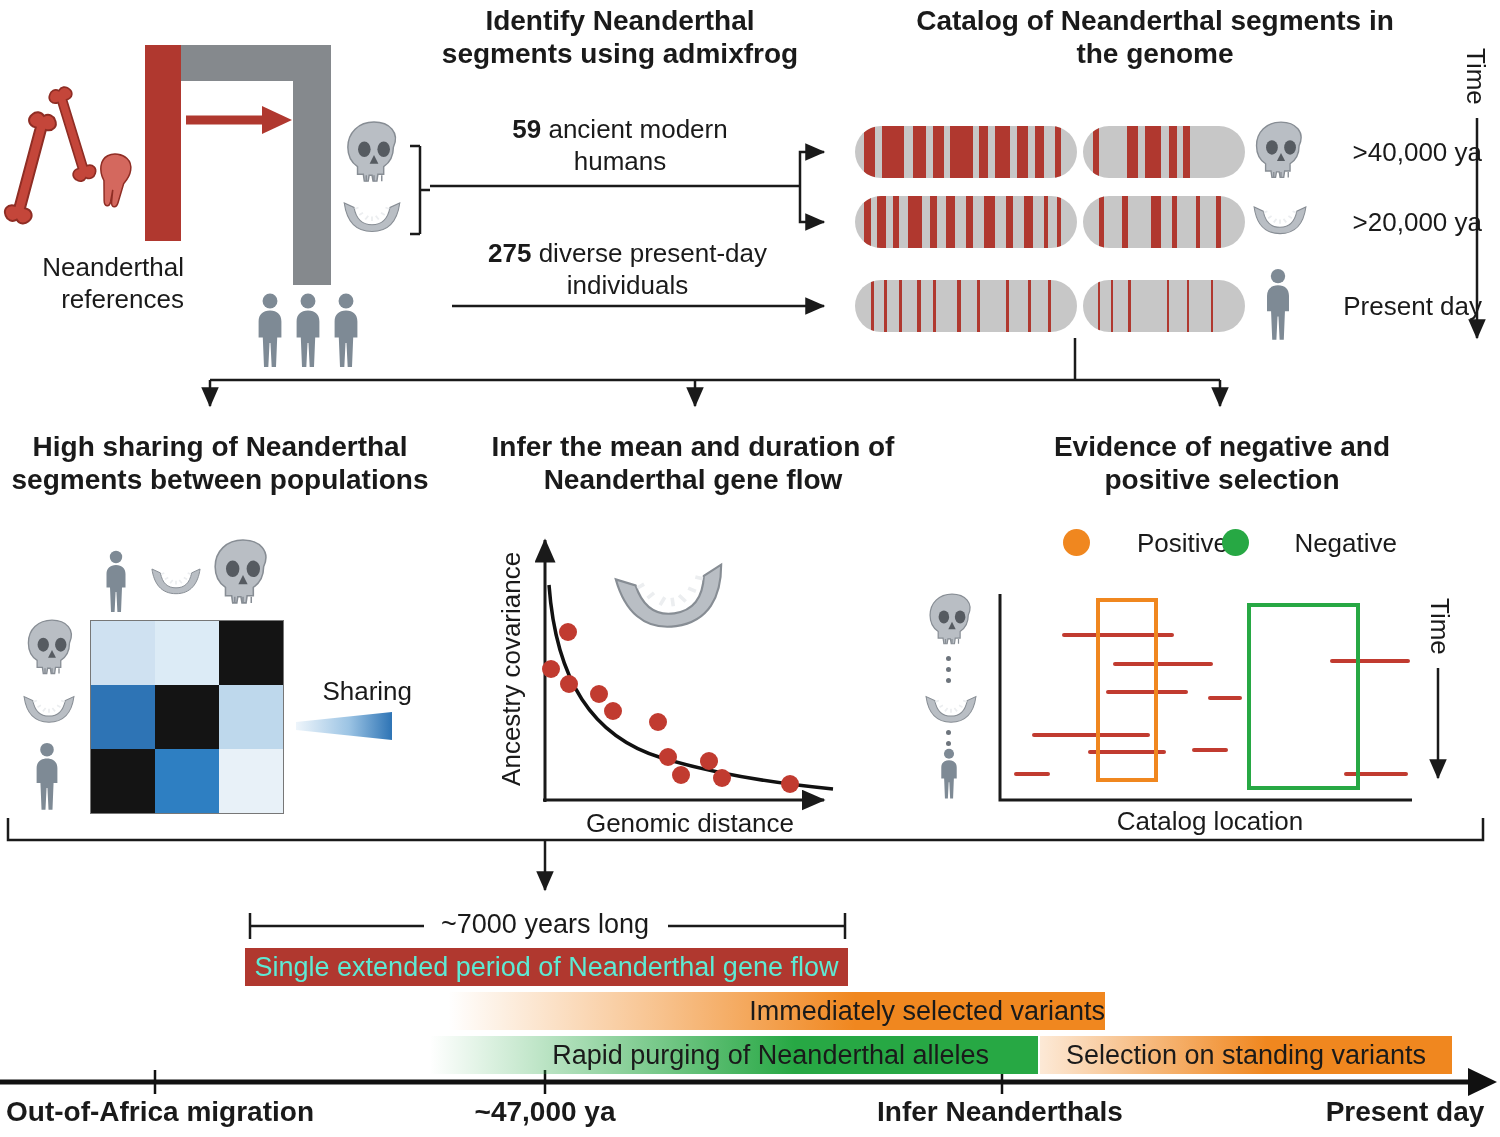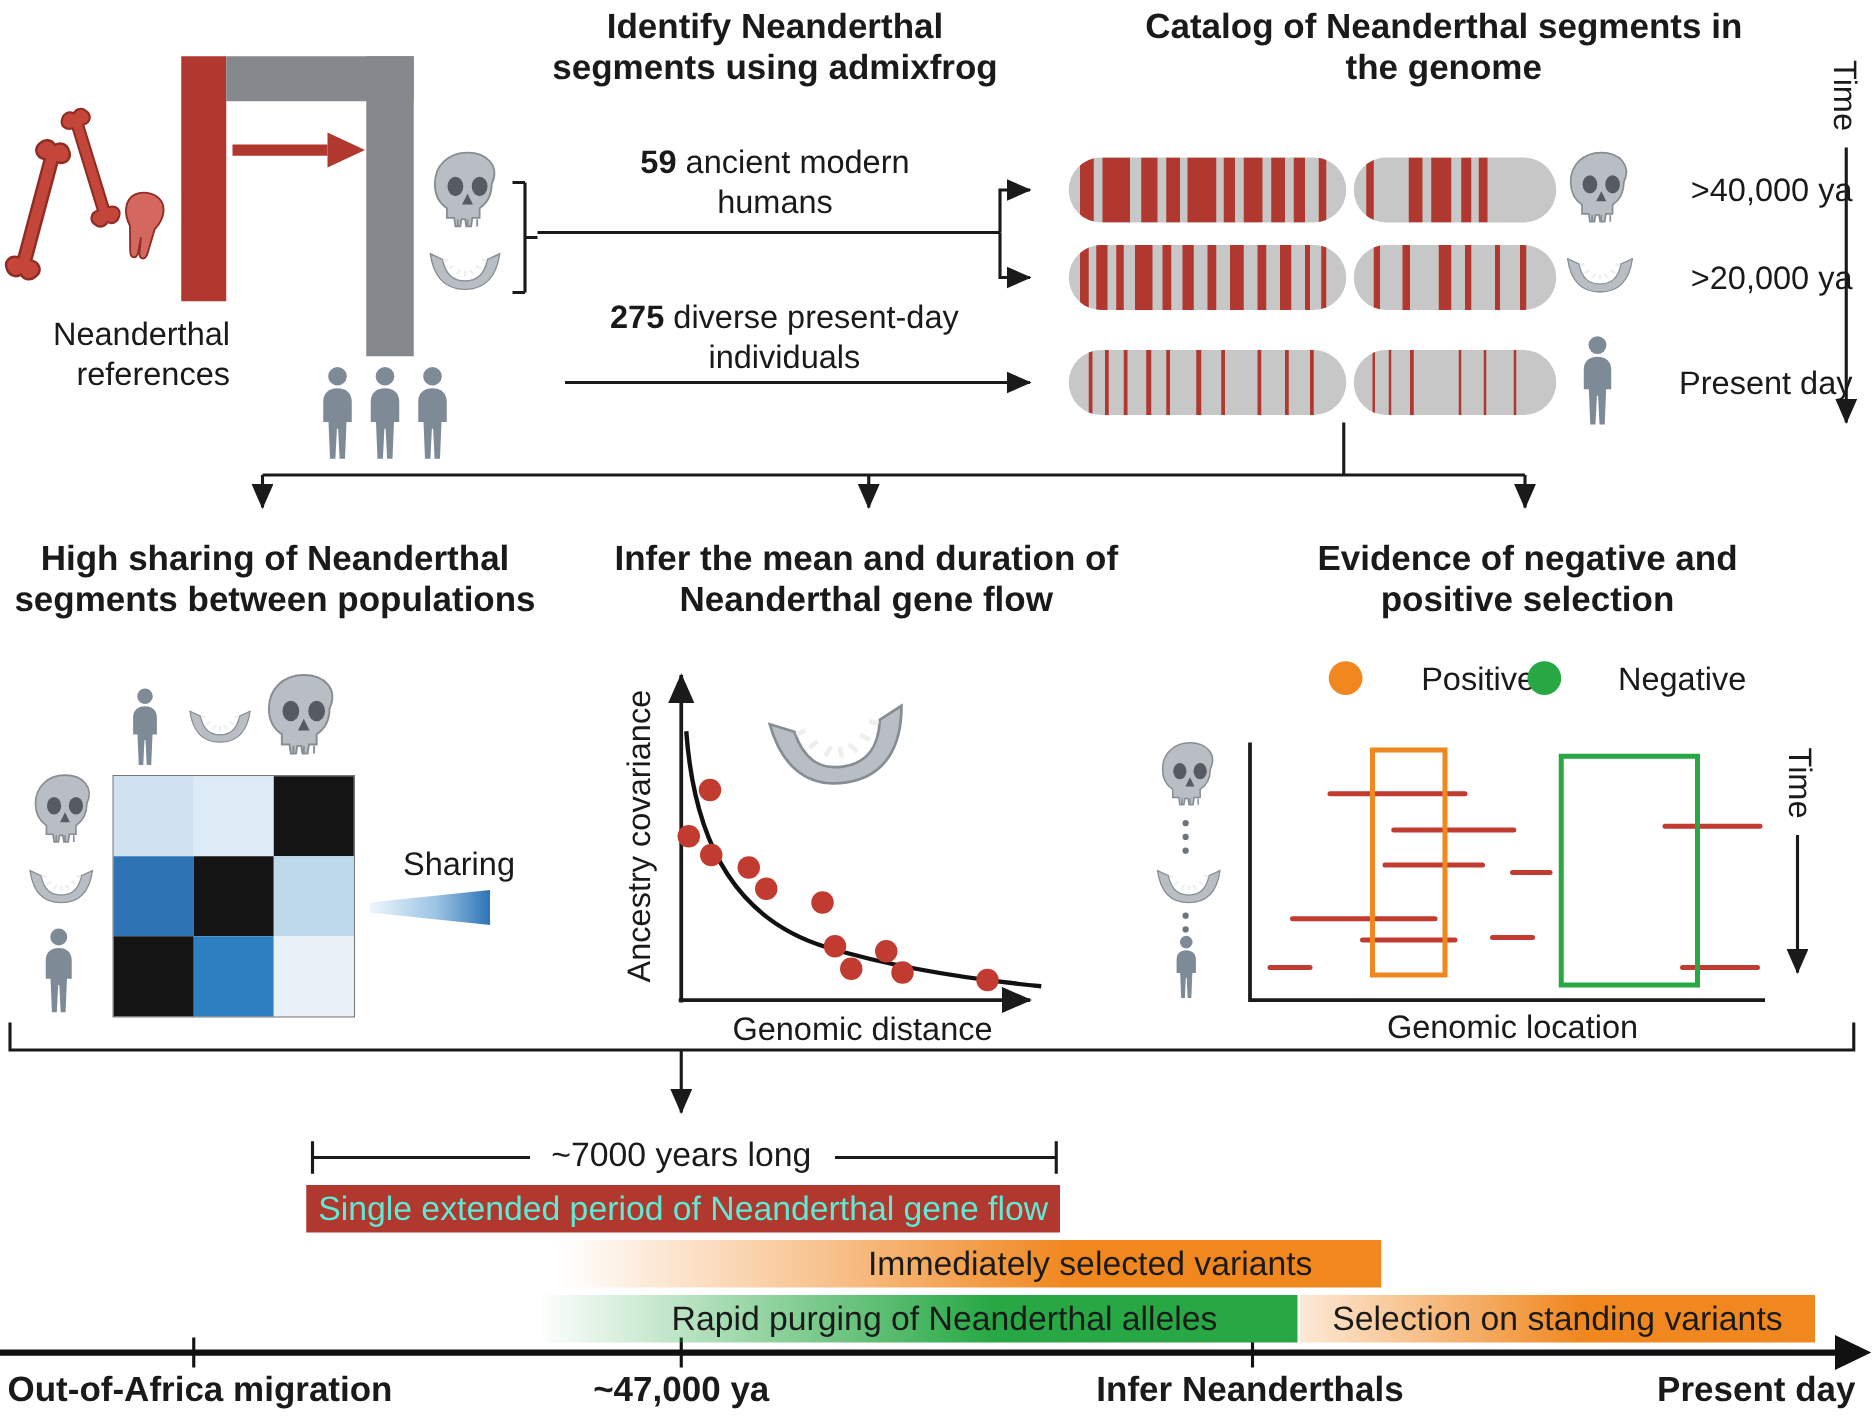--- a/index.html
+++ b/index.html
@@ -21,23 +21,23 @@
   .dot{position:absolute;width:18px;height:18px;border-radius:50%;background:#c13b30}
   .seg{position:absolute;height:4px;background:#c13b30;border-radius:2px}
   .sel-rect{position:absolute;background:transparent}
   .rect-orange{border:4px solid #f0871f}
   .rect-green{border:4px solid #27a844}
   .legend-dot{position:absolute;width:27px;height:27px;border-radius:50%}
   .bar{position:absolute;height:38px;display:flex;align-items:center;justify-content:center;
        font-size:27px;white-space:nowrap}
   .bar-red{background:#b0382f;color:#5eead4}
   .bar-orange1{background:linear-gradient(90deg,rgba(240,135,31,0) 0%,rgba(240,135,31,.5) 32%,#f0871f 62%);
-               justify-content:flex-end;padding-right:55px;color:#1a1a1a}
+               justify-content:flex-end;color:#1a1a1a}
   .bar-green{background:linear-gradient(90deg,rgba(39,168,68,0) 0%,rgba(39,168,68,.5) 30%,#27a844 60%);
-             justify-content:flex-end;padding-right:64px;color:#1a1a1a}
+             justify-content:flex-end;padding-right:49px;color:#1a1a1a}
   .bar-orange2{background:linear-gradient(90deg,rgba(240,135,31,.18) 0%,#f0871f 55%);color:#1a1a1a}
   .axis-label{font-weight:700;font-size:28px;text-align:center;position:absolute}
   .vdots{position:absolute;display:flex;flex-direction:column;gap:6px;align-items:center}
   .vdots i{width:5px;height:5px;border-radius:50%;background:#6d747c;display:block}
   .block{position:absolute}
   svg.icon{position:absolute;overflow:visible}
 </style>
 </head>
 <body>
 
@@ -345,21 +345,21 @@
       <div class="seg" style="left: 1208px; top: 696px; width: 34px;"></div>
       <div class="seg" style="left: 1032px; top: 733px; width: 118px;"></div>
       <div class="seg" style="left: 1088px; top: 750px; width: 78px;"></div>
       <div class="seg" style="left: 1192px; top: 748px; width: 36px;"></div>
       <div class="seg" style="left: 1014px; top: 772px; width: 36px;"></div>
       <div class="seg" style="left: 1344px; top: 772px; width: 64px;"></div>
     </div>
   <div class="sel-rect rect-orange" style="left:1096px;top:598px;width:62px;height:184px"></div>
   <div class="sel-rect rect-green" style="left:1247px;top:603px;width:113px;height:187px"></div>
 
-  <div class="abs body-text" style="left:1010px;top:806px;width:400px">Genomic location</div>
+  <div class="abs body-text" style="left:1010px;top:806px;width:400px">Catalog location</div>
   <div class="abs vrl" style="left:1424px;top:598px">Time</div>
 
   <div class="abs body-text" style="left:420px;top:908px;width:250px;font-size:27px">~7000 years long</div>
 
   <div class="bar bar-red" style="left:245px;top:948px;width:603px">Single extended period of Neanderthal gene flow</div>
   <div class="bar bar-orange1" style="left:448px;top:992px;width:657px">Immediately selected variants</div>
   <div class="bar bar-green" style="left:430px;top:1036px;width:608px">Rapid purging of Neanderthal alleles</div>
   <div class="bar bar-orange2" style="left:1040px;top:1036px;width:412px">Selection on standing variants</div>
 
   <div class="axis-label" style="left:5px;top:1096px;width:310px">Out-of-Africa migration</div>

